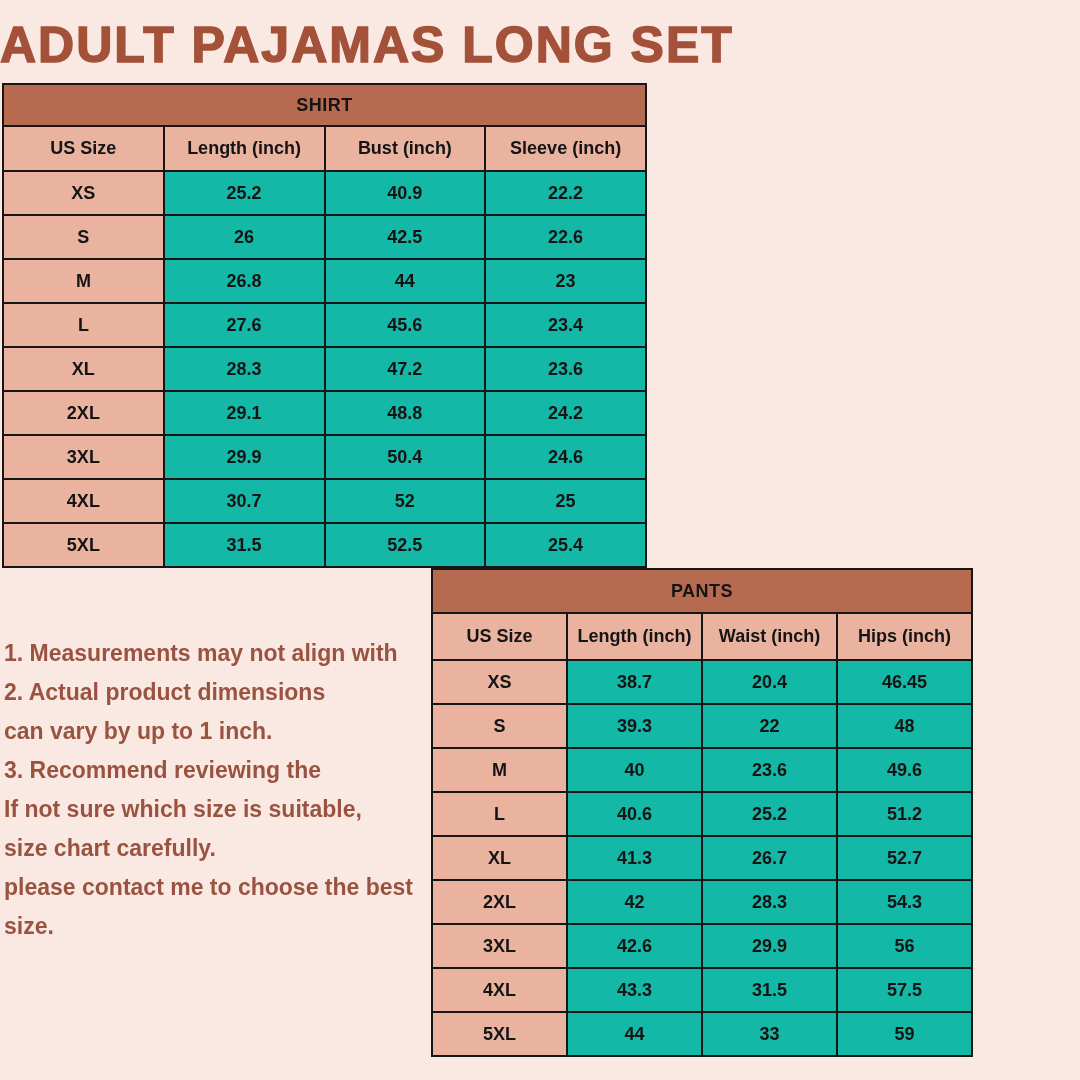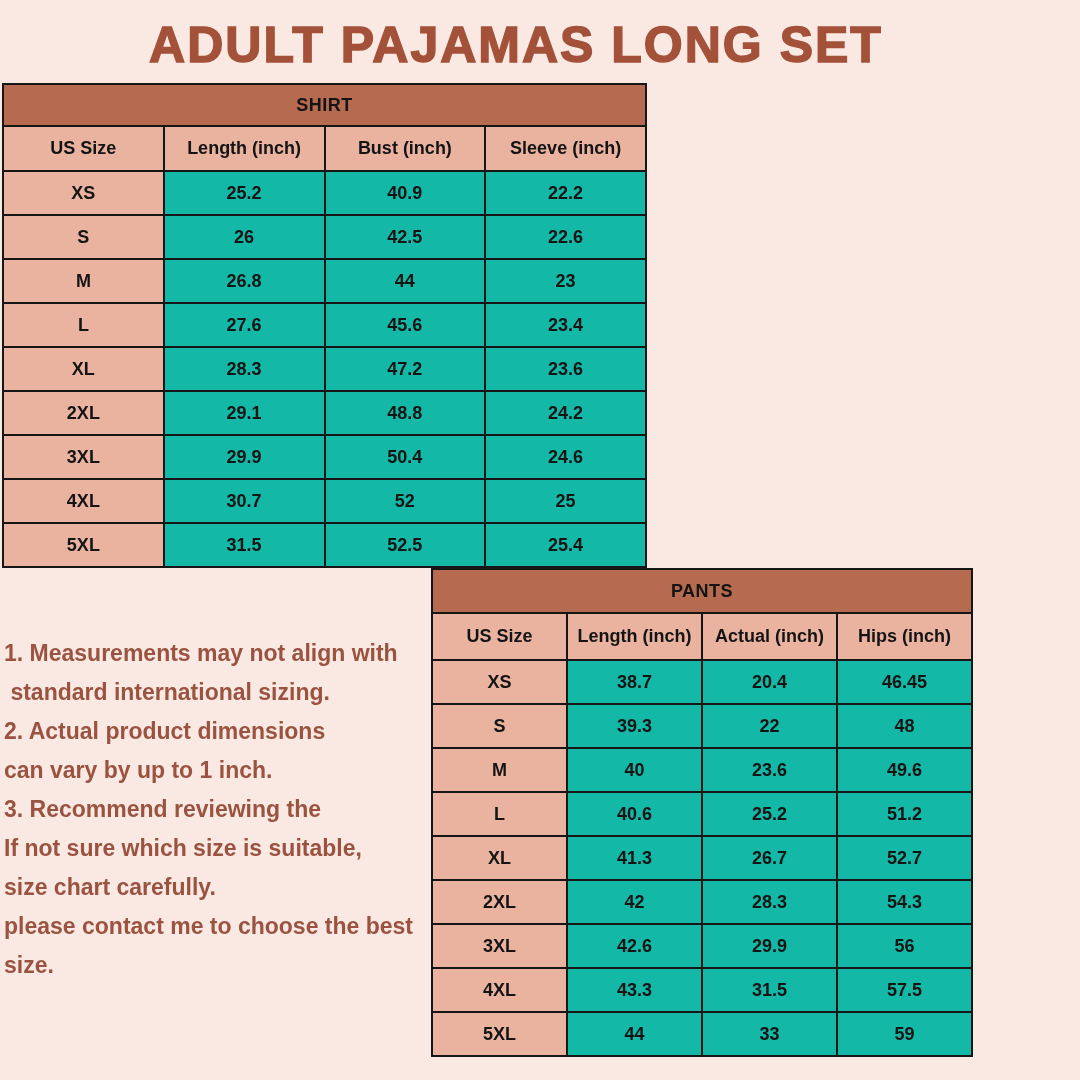--- a/index.html
+++ b/index.html
@@ -6,26 +6,25 @@
   body{
     width:1080px;height:1080px;
     background:#fae9e2;
     font-family:"Liberation Sans", sans-serif;
     position:relative;
     overflow:hidden;
   }
   .page-title{
     position:absolute;
     top:16px;left:0;width:976px;
-    text-align:center;
+    text-align:left;
     font-size:50px;
     font-weight:bold;
     letter-spacing:2px;
     color:#a4513a;
-    margin-left:28px;
     -webkit-text-stroke:1.5px #a4513a;
   }
   table.size-table{
     border-collapse:collapse;
     position:absolute;
     table-layout:fixed;
   }
   table.size-table th, table.size-table td{
     border:2px solid #161616;
     text-align:center;
@@ -155,21 +154,21 @@
 </table>
 
 <table class="size-table" id="pants-table">
   <thead>
     <tr>
       <th colspan="4" class="table-title-cell">PANTS</th>
     </tr>
     <tr class="header-row">
         <th class="col-header">US Size</th>
         <th class="col-header">Length (inch)</th>
-        <th class="col-header">Actual (inch)</th>
+        <th class="col-header">Waist (inch)</th>
         <th class="col-header">Hips (inch)</th>
       </tr>
   </thead>
   <tbody class="body">
       <tr>
         <th>XS</th>
         <td>38.7</td>
         <td>20.4</td>
         <td>46.45</td>
       </tr>
@@ -219,20 +218,19 @@
         <th>5XL</th>
         <td>44</td>
         <td>33</td>
         <td>59</td>
       </tr>
     </tbody>
 </table>
 
 <div class="notes">
     <div class="note-line">1. Measurements may not align with</div>
-    <div class="note-line"> standard international sizing.</div>
     <div class="note-line">2. Actual product dimensions</div>
     <div class="note-line">can vary by up to 1 inch.</div>
     <div class="note-line">3. Recommend reviewing the</div>
     <div class="note-line">If not sure which size is suitable,</div>
     <div class="note-line">size chart carefully.</div>
     <div class="note-line">please contact me to choose the best size.</div>
   </div>
 
 </body></html>

